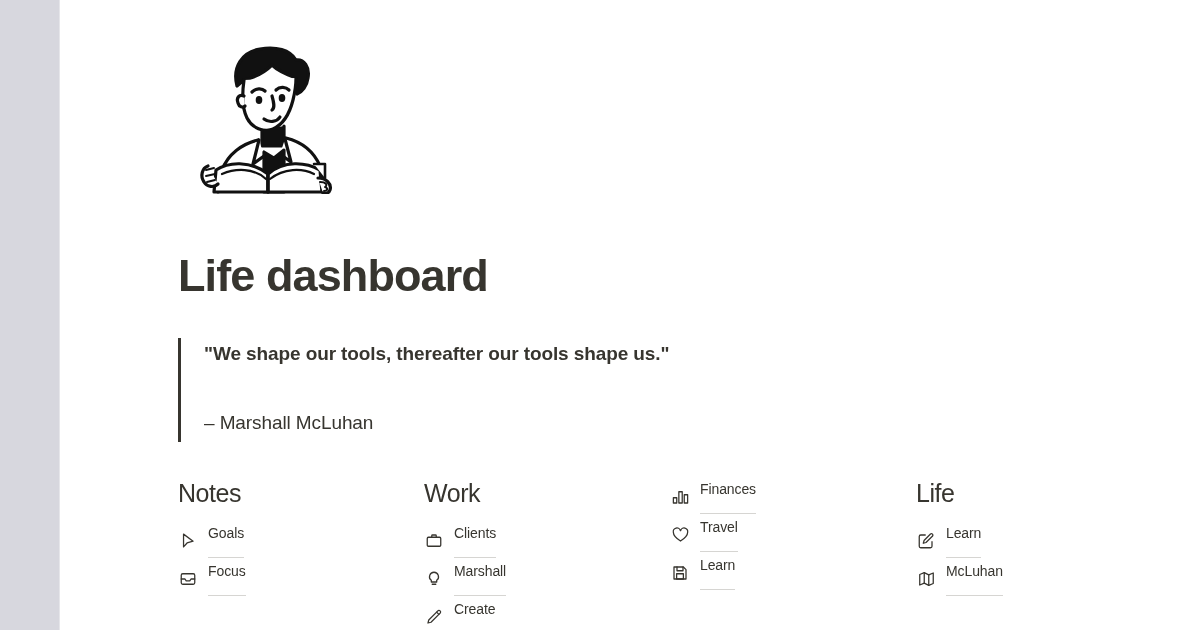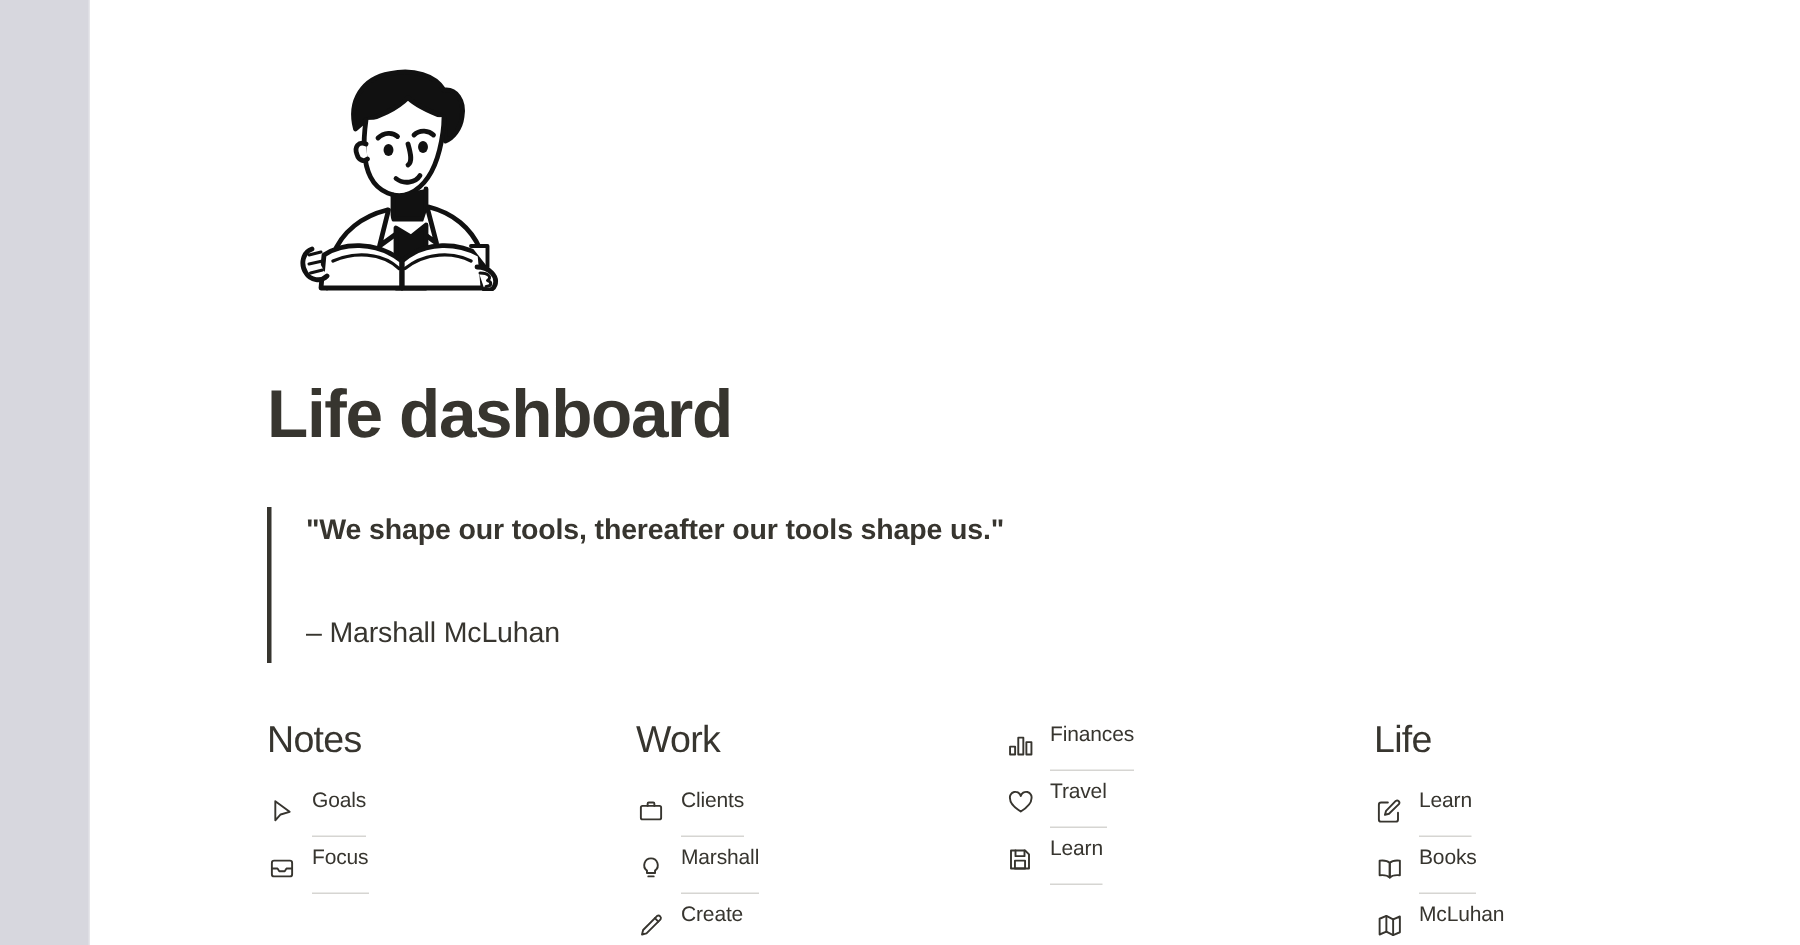--- a/index.html
+++ b/index.html
@@ -295,29 +295,20 @@
           <div class="link-row">
             <span class="link-icon">
               <svg width="18" height="18" viewBox="0 0 24 24" fill="none" stroke="#37352f" stroke-width="1.7" stroke-linecap="round" stroke-linejoin="round">
                 <path d="M20 13 V19 a2 2 0 0 1 -2 2 H5 a2 2 0 0 1 -2 -2 V6 a2 2 0 0 1 2 -2 h6"></path>
                 <path d="M18 2.6 a2 2 0 0 1 2.8 2.8 L12 14 L8.4 15 L9.4 11.4 Z"></path>
               </svg>
             </span>
             <span class="link-label">Learn</span>
           </div>
 
-          <div class="link-row">
-            <span class="link-icon">
-              <svg width="19" height="18" viewBox="0 0 24 24" fill="none" stroke="#37352f" stroke-width="1.7" stroke-linecap="round" stroke-linejoin="round">
-                <path d="M12 7 C10 5 6.5 4.6 3 5 V18 c3.5 -0.4 7 0 9 2 z"></path>
-                <path d="M12 7 C14 5 17.5 4.6 21 5 V18 c-3.5 -0.4 -7 0 -9 2 z"></path>
-              </svg>
-            </span>
-            <span class="link-label">Books</span>
-          </div>
 
           <div class="link-row">
             <span class="link-icon">
               <svg width="19" height="18" viewBox="0 0 24 24" fill="none" stroke="#37352f" stroke-width="1.7" stroke-linecap="round" stroke-linejoin="round">
                 <path d="M3 6 L9 3.5 L15 6.5 L21 4 V18 L15 20.5 L9 17.5 L3 20 Z"></path>
                 <path d="M9 3.5 V17.5"></path>
                 <path d="M15 6.5 V20.5"></path>
               </svg>
             </span>
             <span class="link-label">McLuhan</span>

